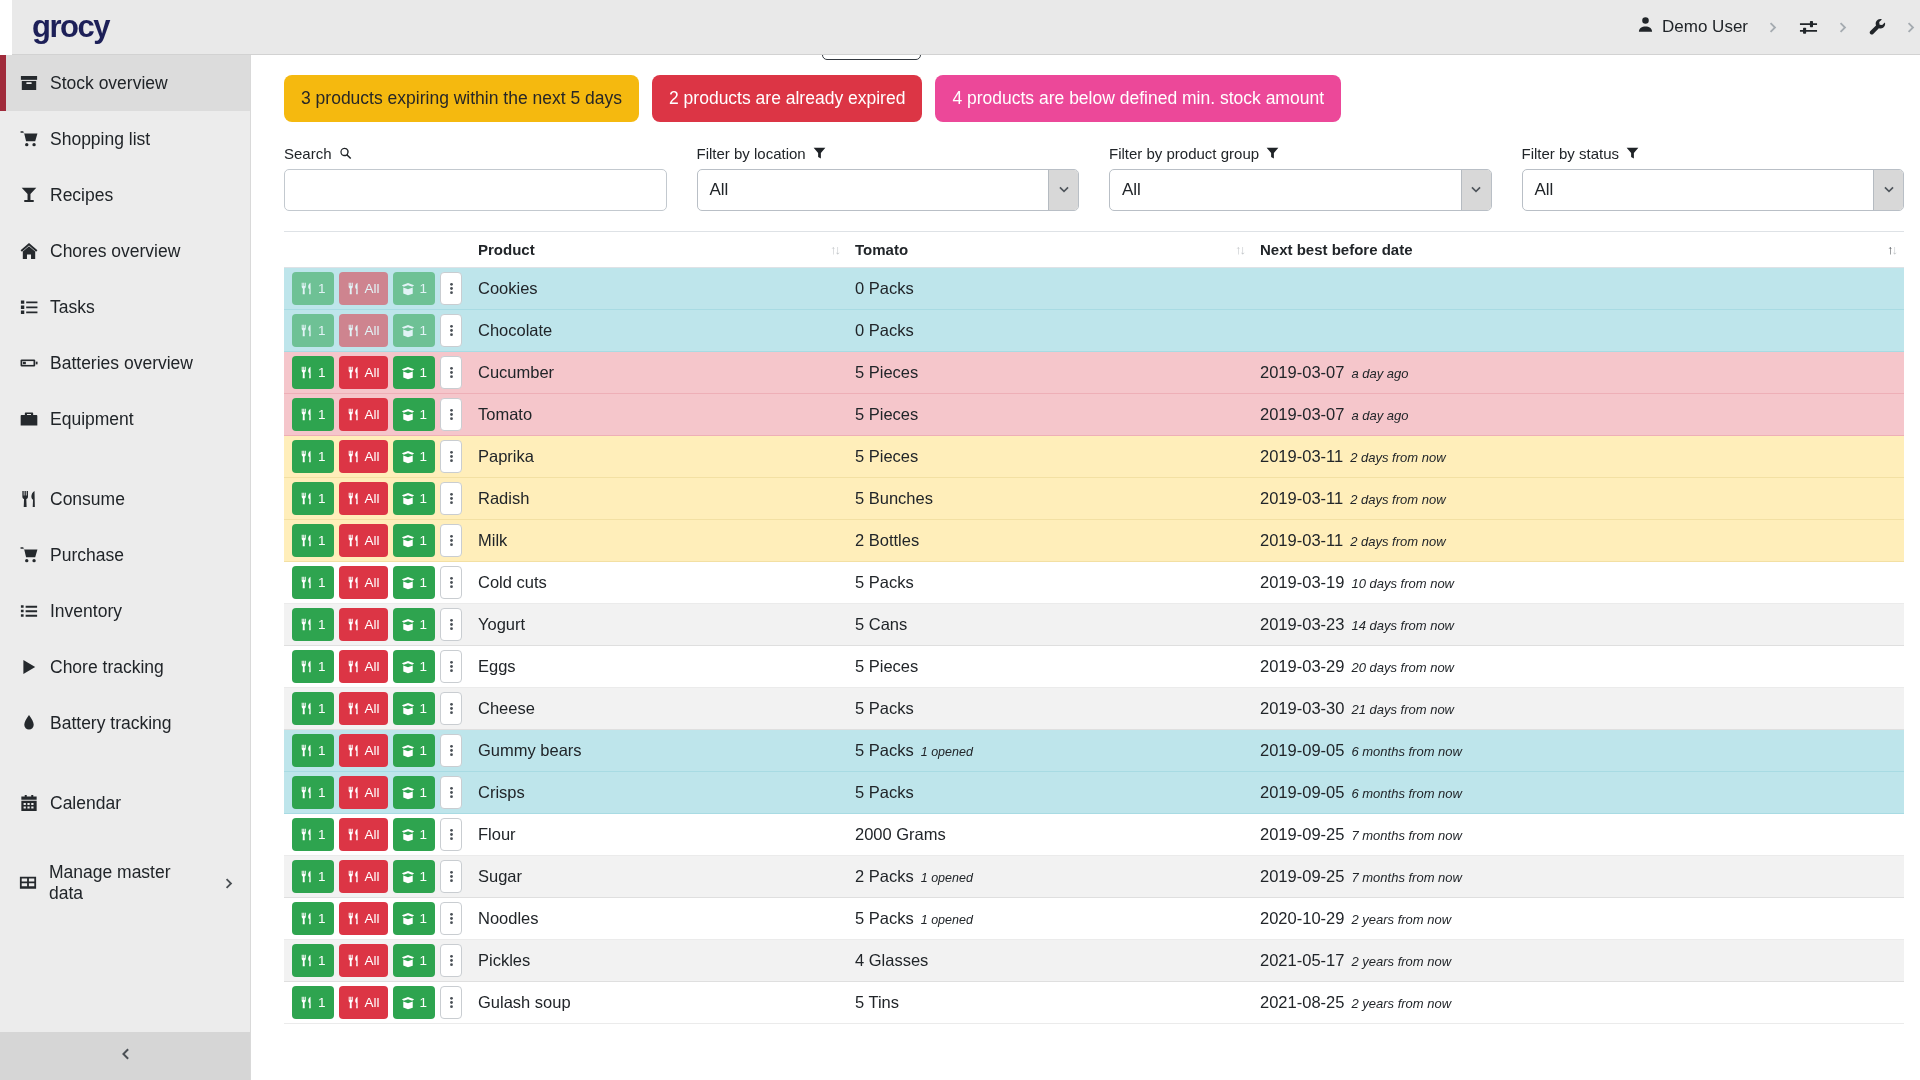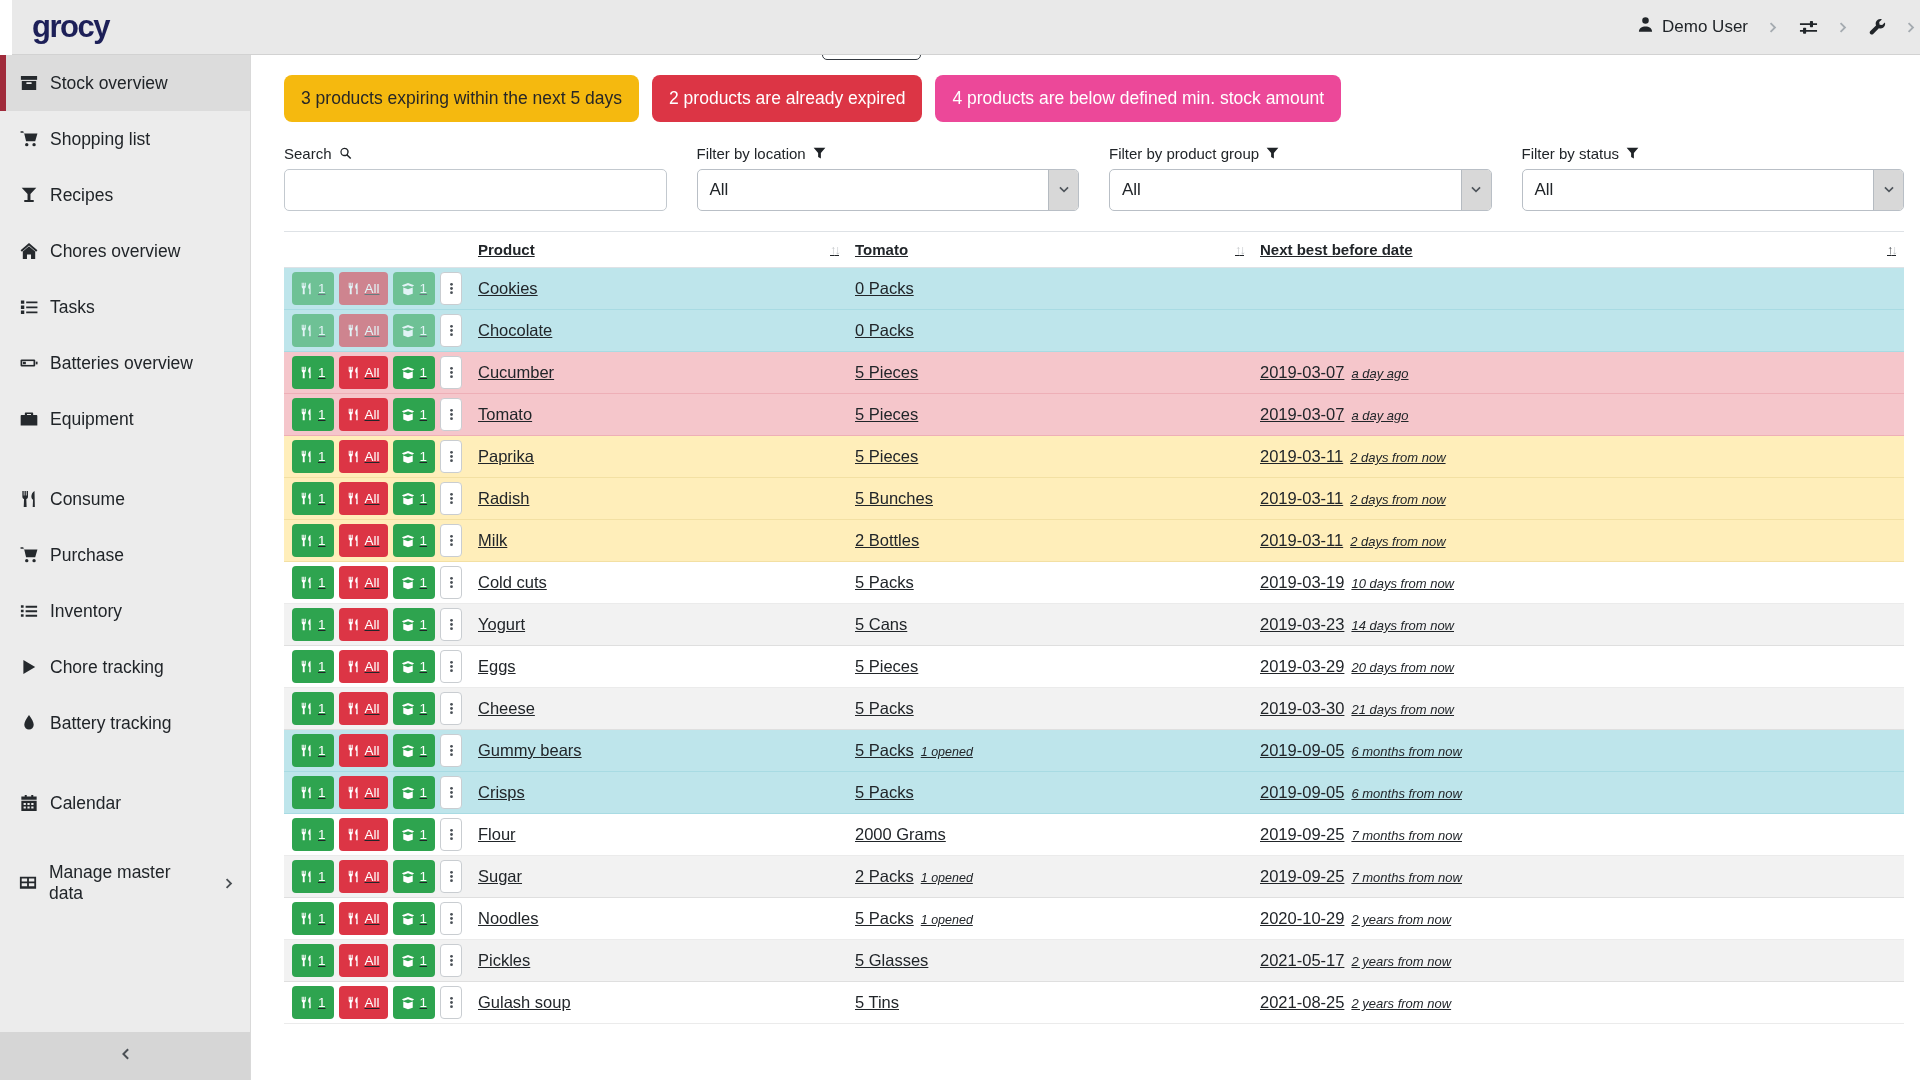--- a/index.html
+++ b/index.html
@@ -48,21 +48,21 @@
   .filter-label .f-ico { display:flex; color:#1f2327; }
   .text-input { width:100%; height:42px; border:1px solid #c3c9cf; border-radius:5px; font-size:17px;
                 padding:0 12px; font-family:inherit; background:#fff; }
   .select { height:42px; border:1px solid #b9bfc6; border-radius:5px; background:#fff; display:flex;
             align-items:center; cursor:pointer; overflow:hidden; }
   .select .select-value { flex:1; padding-left:12px; font-size:17px; }
   .select .select-btn { width:30px; height:100%; background:#d8d8d8; border-left:1px solid #b5bbc1;
                         display:flex; align-items:center; justify-content:center; color:#50565c; }
 
   
-  table.stock-table { width:100%; border-collapse:collapse; margin-top:20px; table-layout:fixed;text-decoration:underline; }
+  table.stock-table { width:100%; border-collapse:collapse; margin-top:20px; table-layout:fixed; }
   thead th { text-align:left; font-size:15px; font-weight:bold; padding:9px 8px;
              border-top:1px solid #dee2e6; border-bottom:1px solid #dee2e6; cursor:pointer; }
   .th-flex { display:flex; align-items:center; justify-content:space-between; }
   .sort { font-size:13px; letter-spacing:-2px; color:#c3c6c9; white-space:nowrap; }
   .sort .on { color:#4a4f54; }
   tbody td { padding:4px 8px; font-size:16.5px; border-bottom:1px solid rgba(0,0,0,.08);
              height:41px; vertical-align:middle; }
   tr.hl-blue td { background:#bee5eb; border-bottom-color:#a8dbe3; }
   tr.hl-pink td { background:#f5c6cb; border-bottom-color:#eeafb7; }
   tr.hl-yellow td { background:#ffeeba; border-bottom-color:#f3e0a3; }
@@ -1024,21 +1024,21 @@
        <button class="row-btn btn-menu">
                 <svg viewBox="0 0 16 16" width="13" height="13" fill="currentColor">
                   <circle cx="8" cy="2.8" r="1.7"></circle>
                   <circle cx="8" cy="8" r="1.7"></circle>
                   <circle cx="8" cy="13.2" r="1.7"></circle>
                 </svg>
               </button>
      </span>
           </td>
      <td>Pickles</td>
-     <td>5 Glasses</td>
+     <td>4 Glasses</td>
      <td>2021-05-17<span class="date-note">2 years from now</span></td>
    </tr>
         <tr class="hl-none">
      <td>
             <span class="btn-cell">
        <button class="row-btn" style="background:#2ea44f">
                 <svg viewBox="0 0 16 16" width="13" height="13" fill="currentColor">
                   <path d="M2.1.8h1.2v4.1h.7V.8h1.2v4.1h.7V.8h1.2v5.1c0 1-.6 1.8-1.5 2.1l.3 7.2H3.3l.3-7.2C2.7 7.7 2.1 6.9 2.1 5.9z"></path>
                   <path d="M12.9.8c-1.7.9-2.8 2.9-2.8 5 0 1.3.6 2.4 1.5 2.9l-.3 6.5h1.9z"></path>
                 </svg>

